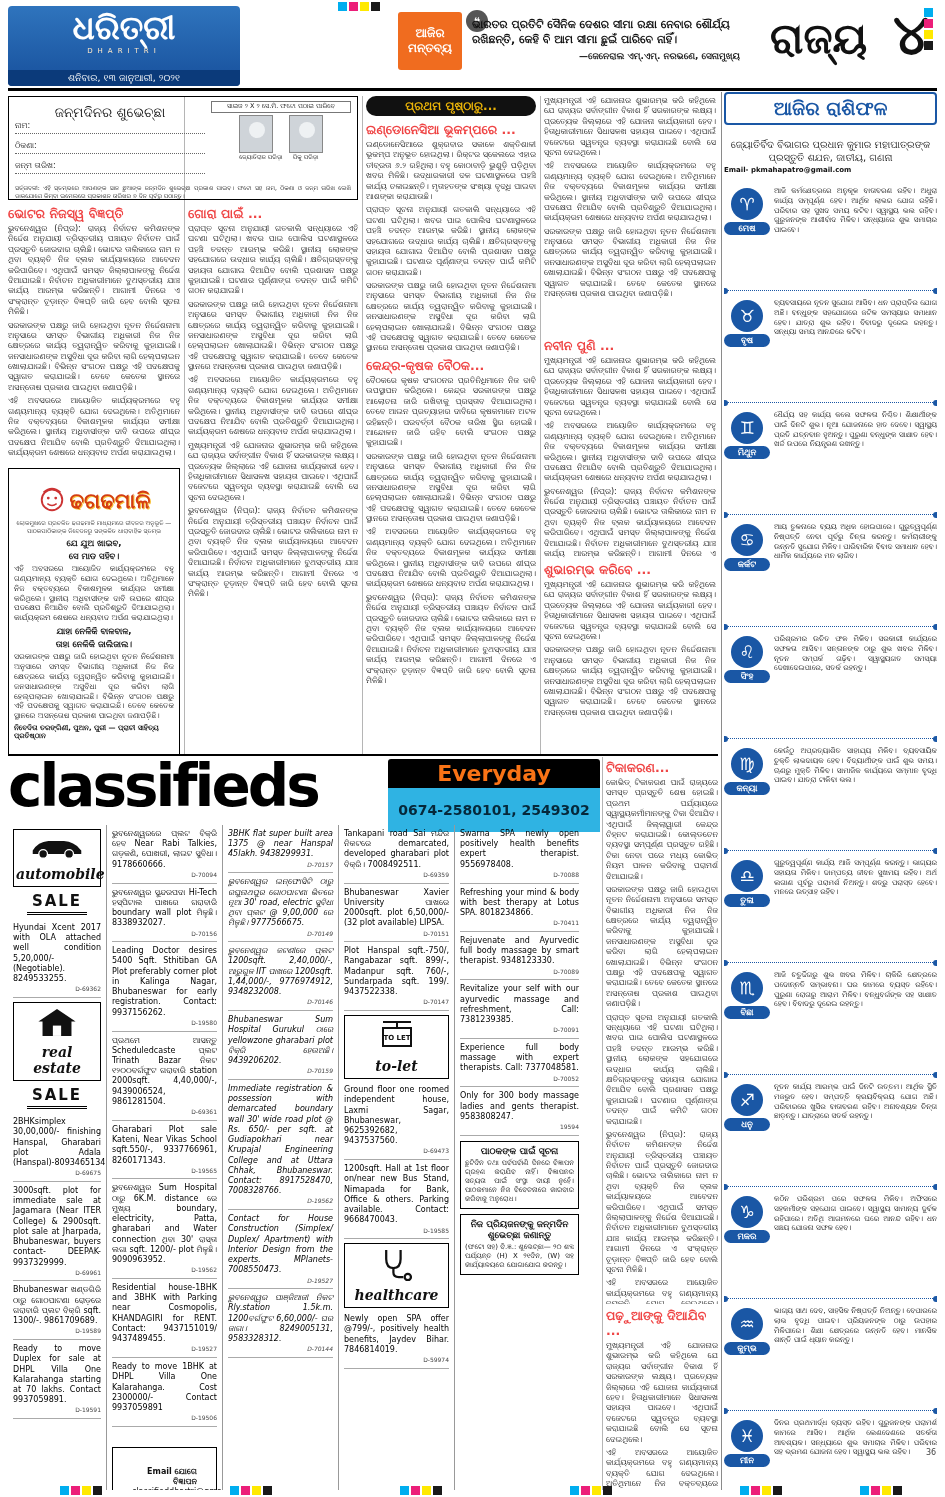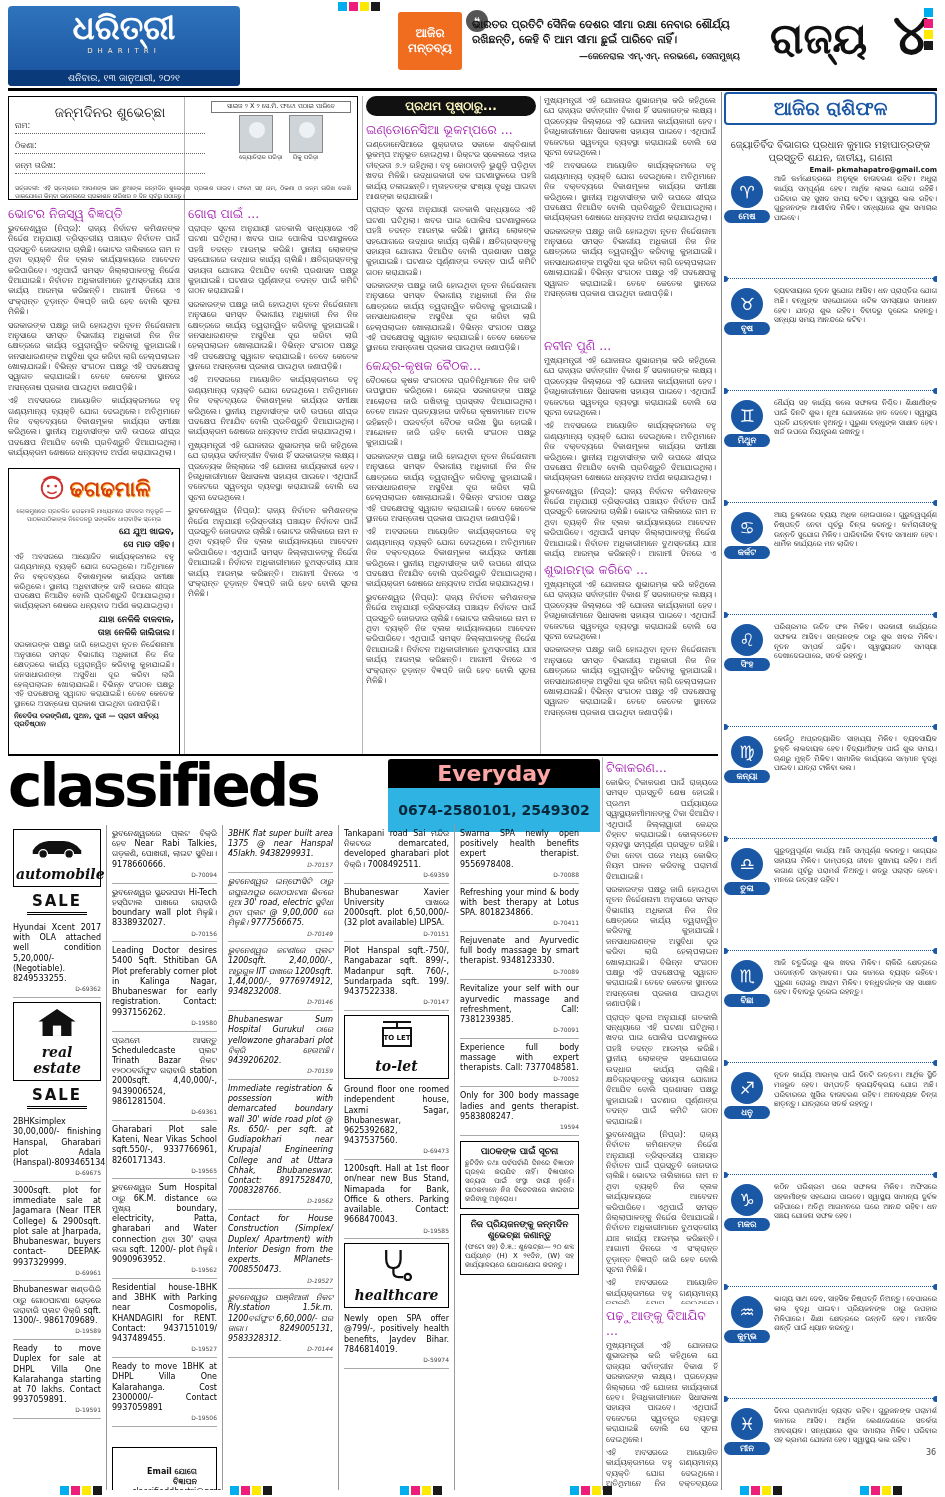--- a/index.html
+++ b/index.html
@@ -35,64 +35,64 @@
   .bfield{font-size:8px;border-bottom:1px dotted #666;margin-bottom:7px;padding-bottom:2px;color:#222}
   .bday-right{width:140px;text-align:center}
   .size-note{font-size:6.5px;border:1px solid #777;padding:1px 2px;margin-bottom:2px;line-height:1.2}
   .photos{display:flex;gap:6px;justify-content:center}
   .photo{width:34px;height:38px;background:#cfd4d9;border:1px solid #888;position:relative}
   .photo::after{content:"";position:absolute;left:9px;top:6px;width:16px;height:16px;border-radius:50%;background:#eef1f3}
   .pcap{font-size:6px;line-height:1.15;margin-top:1px}
   .fineprint{font-size:6px;line-height:1.25;margin-top:3px;color:#222;text-align:justify}
   
   .article{position:absolute;overflow:hidden}
-  .headline{font-weight:normal;font-size:12.5px;margin-bottom:3px;color:#a21caf;line-height:1.2}
+  .headline{font-weight:bold;font-size:12.5px;margin-bottom:3px;color:#ef4444;line-height:1.2}
   .body-text{font-size:8px;line-height:1.3;text-align:justify;color:#1a1a1a;margin-bottom:3px}
   .a-voter{left:8px;top:206px;width:172px;height:258px}
   .a-gora{left:188px;top:206px;width:170px;height:549px}
-  .bar-firstpage{left:366px;top:96px;width:170px;height:20px;background:#111;color:#fef9c3;text-align:center;font-size:12px;font-weight:bold;line-height:20px;border-radius:10px}
+  .bar-firstpage{left:366px;top:96px;width:170px;height:20px;background:#111;color:#eab308;text-align:center;font-size:12px;font-weight:bold;line-height:20px;border-radius:10px}
   .a-indonesia{left:366px;top:122px;width:170px;height:232px}
   .a-kendra{left:366px;top:358px;width:170px;height:397px}
   .a-cont4{left:544px;top:96px;width:172px;height:238px}
   .a-nabin{left:544px;top:338px;width:172px;height:220px}
   .a-shubha{left:544px;top:562px;width:172px;height:192px}
   .a-tika{left:606px;top:760px;width:112px;height:544px}
   .a-padhua{left:606px;top:1308px;width:112px;height:180px}
   
-  .dhaga{left:8px;top:468px;width:172px;height:287px;border:1.5px solid #000;padding:4px 5px;overflow:hidden}
+  .dhaga{left:8px;top:468px;width:172px;height:287px;border:1.5px solid #000;padding:16px 5px;overflow:hidden}
   .dhaga-head{display:flex;align-items:center;gap:4px;justify-content:center}
   .dhaga-title{font-size:21px;font-weight:bold;color:#d43d12;text-shadow:1px 1px 0 #f8c23a}
   .dhaga-sub{font-size:6px;text-align:center;line-height:1.25;margin:2px 0 4px;color:#333}
-  .verse{font-size:8.5px;font-weight:bold;text-align:right;margin:2px 0}
+  .verse{font-size:8.5px;font-weight:bold;text-align:center;margin:2px 0}
   .dhaga .body-text{font-size:7.6px}
   .dhaga-credit{font-size:7px;font-weight:bold;margin-top:2px}
   
   .cls{left:8px;top:757px;width:592px;height:733px;overflow:hidden}
   .cls-wordmark{font-size:58px;font-weight:bold;letter-spacing:-3px;line-height:1;color:#000}
   .cls-right{position:absolute;right:0;top:2px;width:212px}
-  .cls-everyday{background:#000;color:#fca5a5;font-size:22px;font-weight:bold;text-align:center;padding:2px 16px;border-radius:3px 3px 0 0}
+  .cls-everyday{background:#000;color:#f97316;font-size:22px;font-weight:bold;text-align:center;padding:2px 16px;border-radius:3px 3px 0 0}
   .cls-phones{background:#2fb3e3;color:#06283a;font-size:14px;font-weight:bold;text-align:center;padding:14px 0}
   .cls-cols{position:absolute;top:68px;left:0;display:flex;width:592px}
   .cls-col{padding:0 5px;overflow:hidden;height:665px}
   .cls-col + .cls-col{border-left:1px solid #999}
   .ad{font-size:8px;line-height:1.28;text-align:justify;border-bottom:1px solid #aaa;padding:4px 0;color:#000}
   .ad .ref{display:block;text-align:right;font-size:6px;color:#444;margin-top:1px}
   .badge{border:1.5px solid #000;margin:4px 0 2px;padding:4px 2px;text-align:center}
   .blabel{font-family:"DejaVu Serif","Liberation Serif",serif;font-style:italic;font-weight:bold;font-size:14px;margin-top:2px}
   .sale{font-size:15px;font-weight:bold;text-align:center;letter-spacing:2px;border-bottom:3px double #000;padding:2px 0;margin:3px 14px 4px}
   .note{border:1.5px solid #000;padding:4px;margin:5px 0}
   .ntitle{font-weight:bold;font-size:9px;text-align:center;margin-bottom:2px}
   .ntext{font-size:7px;text-align:justify;line-height:1.3}
   .email-ad{border:1px solid #000;padding:19px;text-align:right;font-size:8px;margin-top:20px}
   .email-ad b{display:block}
   
   .horo{left:724px;top:92px;width:213px;height:1398px;overflow:hidden}
   .horo-title{border:2.5px solid #1a57a5;border-radius:4px;padding:3px 0;text-align:center;color:#1a57a5;font-size:19px;font-weight:bold}
   .horo-sub{font-size:10px;text-align:center;margin-top:13px;line-height:1.3;color:#222}
-  .horo-email{font-size:7px;text-align:right;font-weight:bold;margin:2px 0 0}
+  .horo-email{font-size:7px;text-align:left;font-weight:bold;margin:2px 0 12px}
   .z-entry{display:flex;gap:4px;height:100px;overflow:hidden}
   .z-left{width:46px;text-align:center;flex:none}
   .z-circle{width:32px;height:32px;border-radius:50%;background:#1a57a5;color:#fff;font-size:17px;line-height:32px;margin:2px auto}
   .z-name{background:#1a57a5;color:#fff;font-size:8.5px;border-radius:7px;padding:1px 2px;font-weight:bold}
   .z-text{font-size:7.3px;line-height:1.34;text-align:justify}
   .z-sep{border-top:1px dotted #1a57a5;margin:4px 0 7px;position:relative}
   .z-sep::before,.z-sep::after{content:"";position:absolute;top:-3.5px;width:6px;height:6px;border-radius:50%;background:#1a57a5}
   .z-sep::before{left:-2px}.z-sep::after{right:-2px}
   
   .folio{left:926px;top:1448px;font-size:8px;color:#444}

